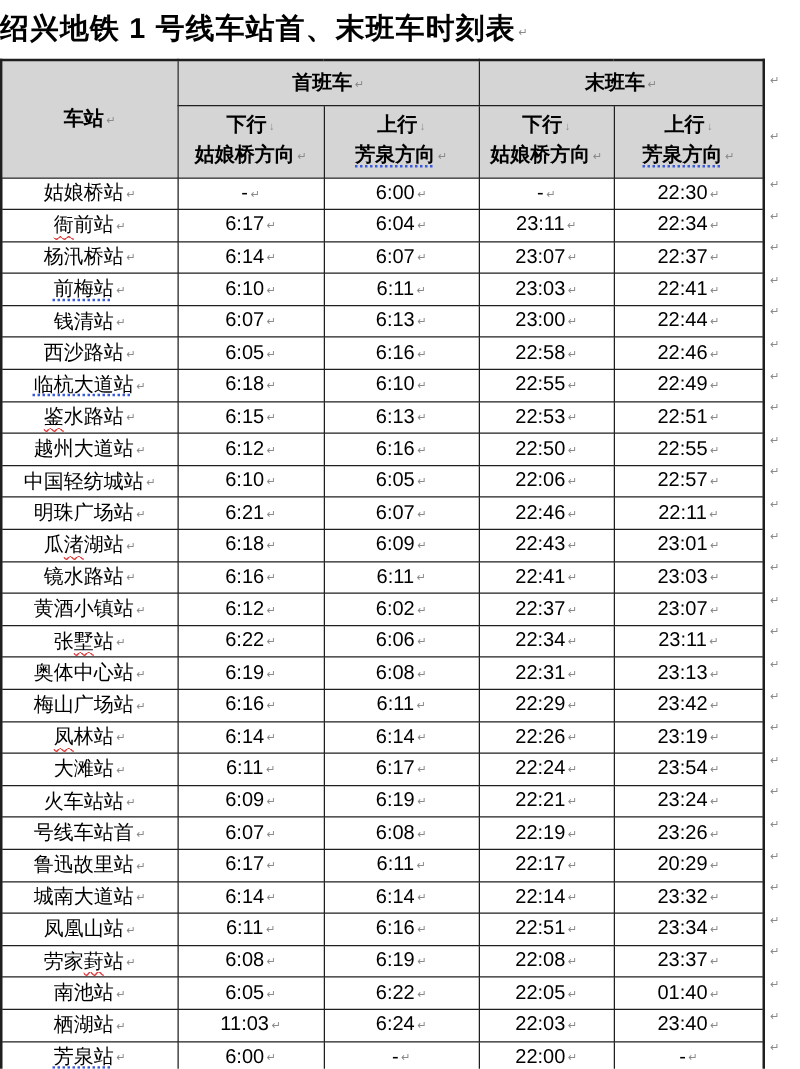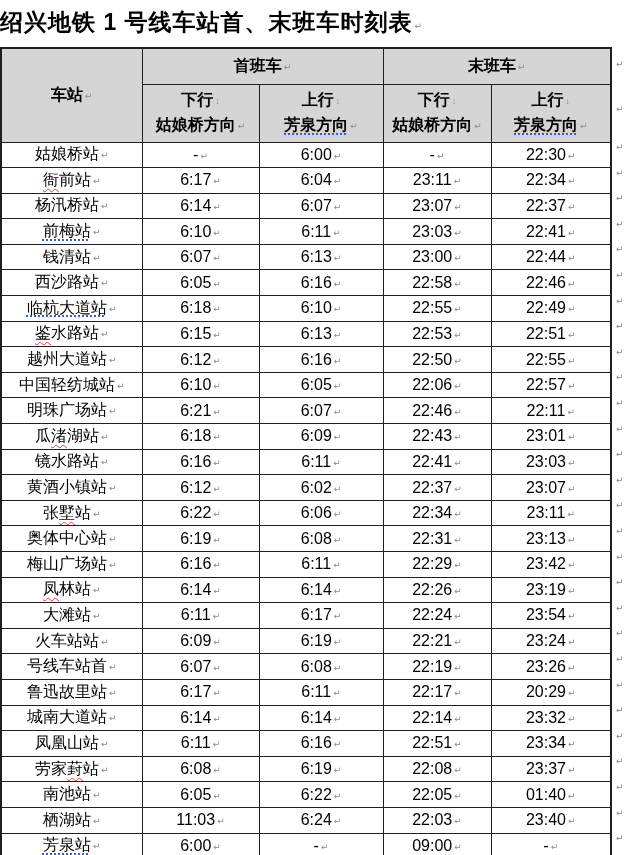--- a/index.html
+++ b/index.html
@@ -291,21 +291,21 @@
             <td><span>栖湖站</span><span class="fmark">↵</span></td>
             <td><span>11:03</span><span class="fmark">↵</span></td>
             <td><span>6:24</span><span class="fmark">↵</span></td>
             <td><span>22:03</span><span class="fmark">↵</span></td>
             <td><span>23:40</span><span class="fmark">↵</span></td>
           </tr>
           <tr>
             <td><span class="m-blue">芳泉站</span><span class="fmark">↵</span></td>
             <td><span>6:00</span><span class="fmark">↵</span></td>
             <td><span>-</span><span class="fmark">↵</span></td>
-            <td><span>09:00</span><span class="fmark">↵</span></td>
+            <td><span>22:00</span><span class="fmark">↵</span></td>
             <td><span>-</span><span class="fmark">↵</span></td>
           </tr>
         </tbody>
     </table>
     <div id="row-marks">
         <span class="fmark" style="top: 12px;">↵</span>
         <span class="fmark" style="top: 57px;">↵</span>
         <span class="fmark" style="top: 95px;">↵</span>
         <span class="fmark" style="top: 120.6px;">↵</span>
         <span class="fmark" style="top: 146.2px;">↵</span>

